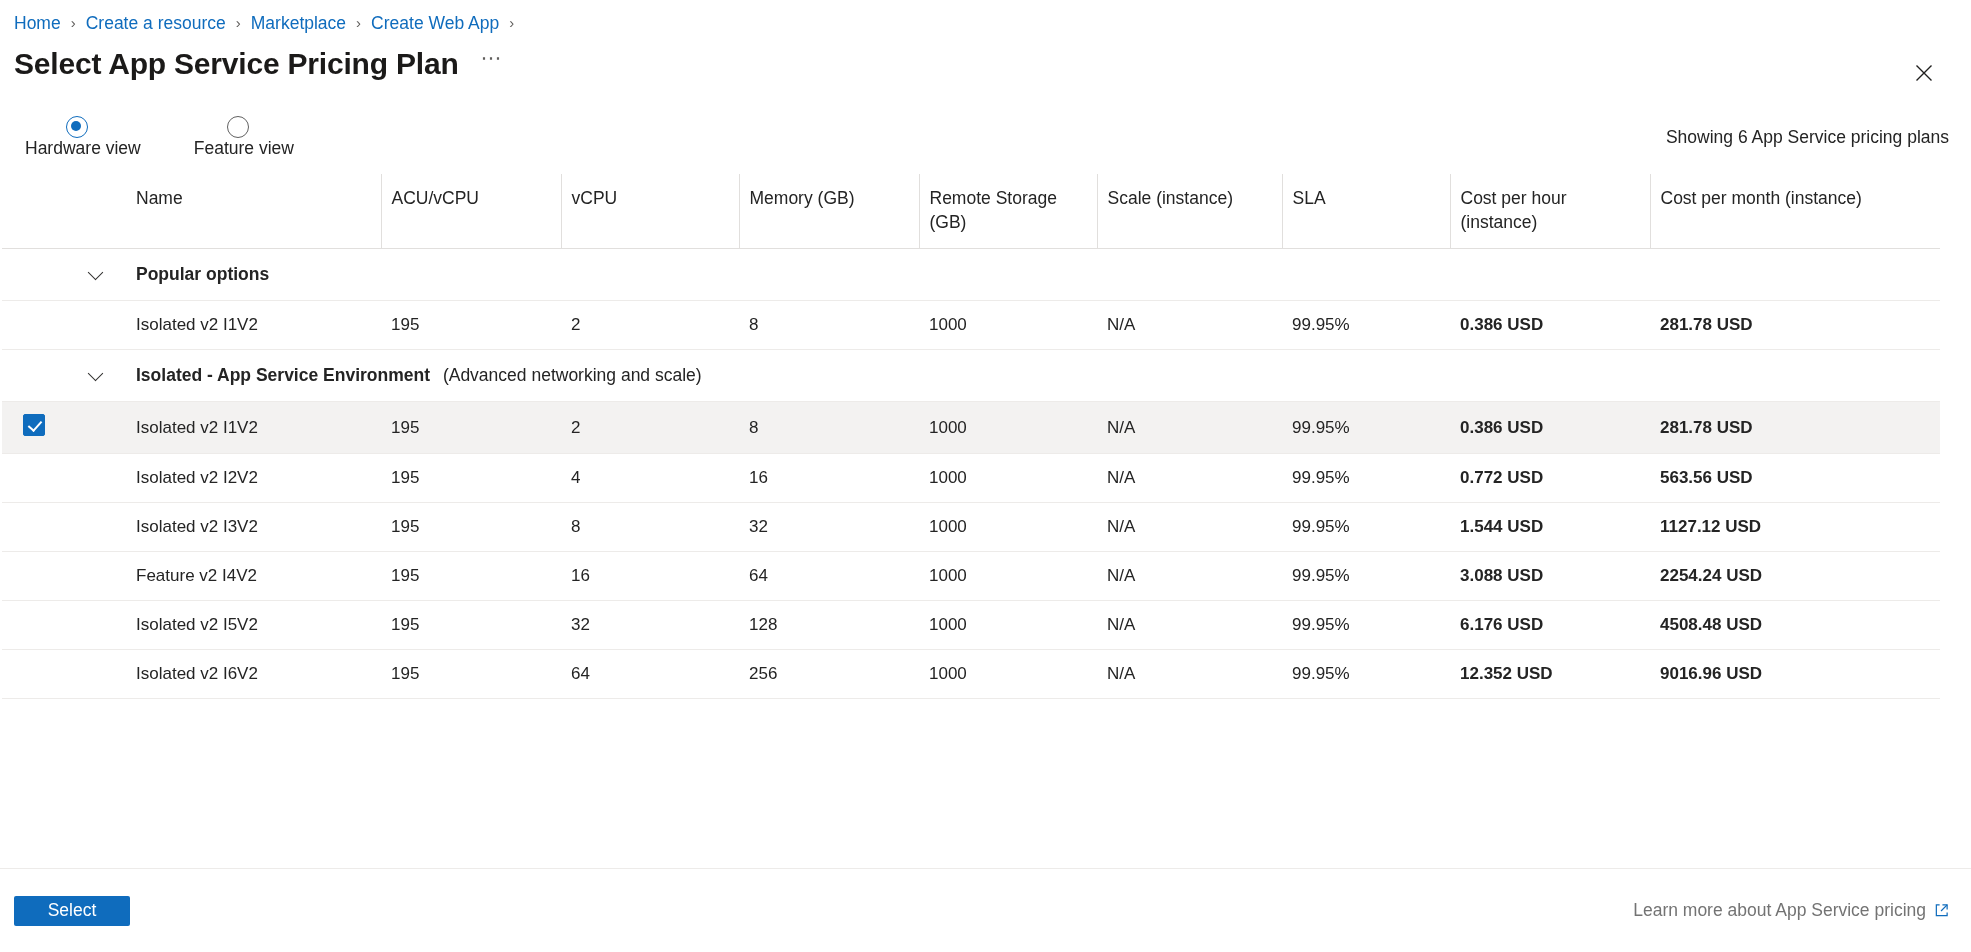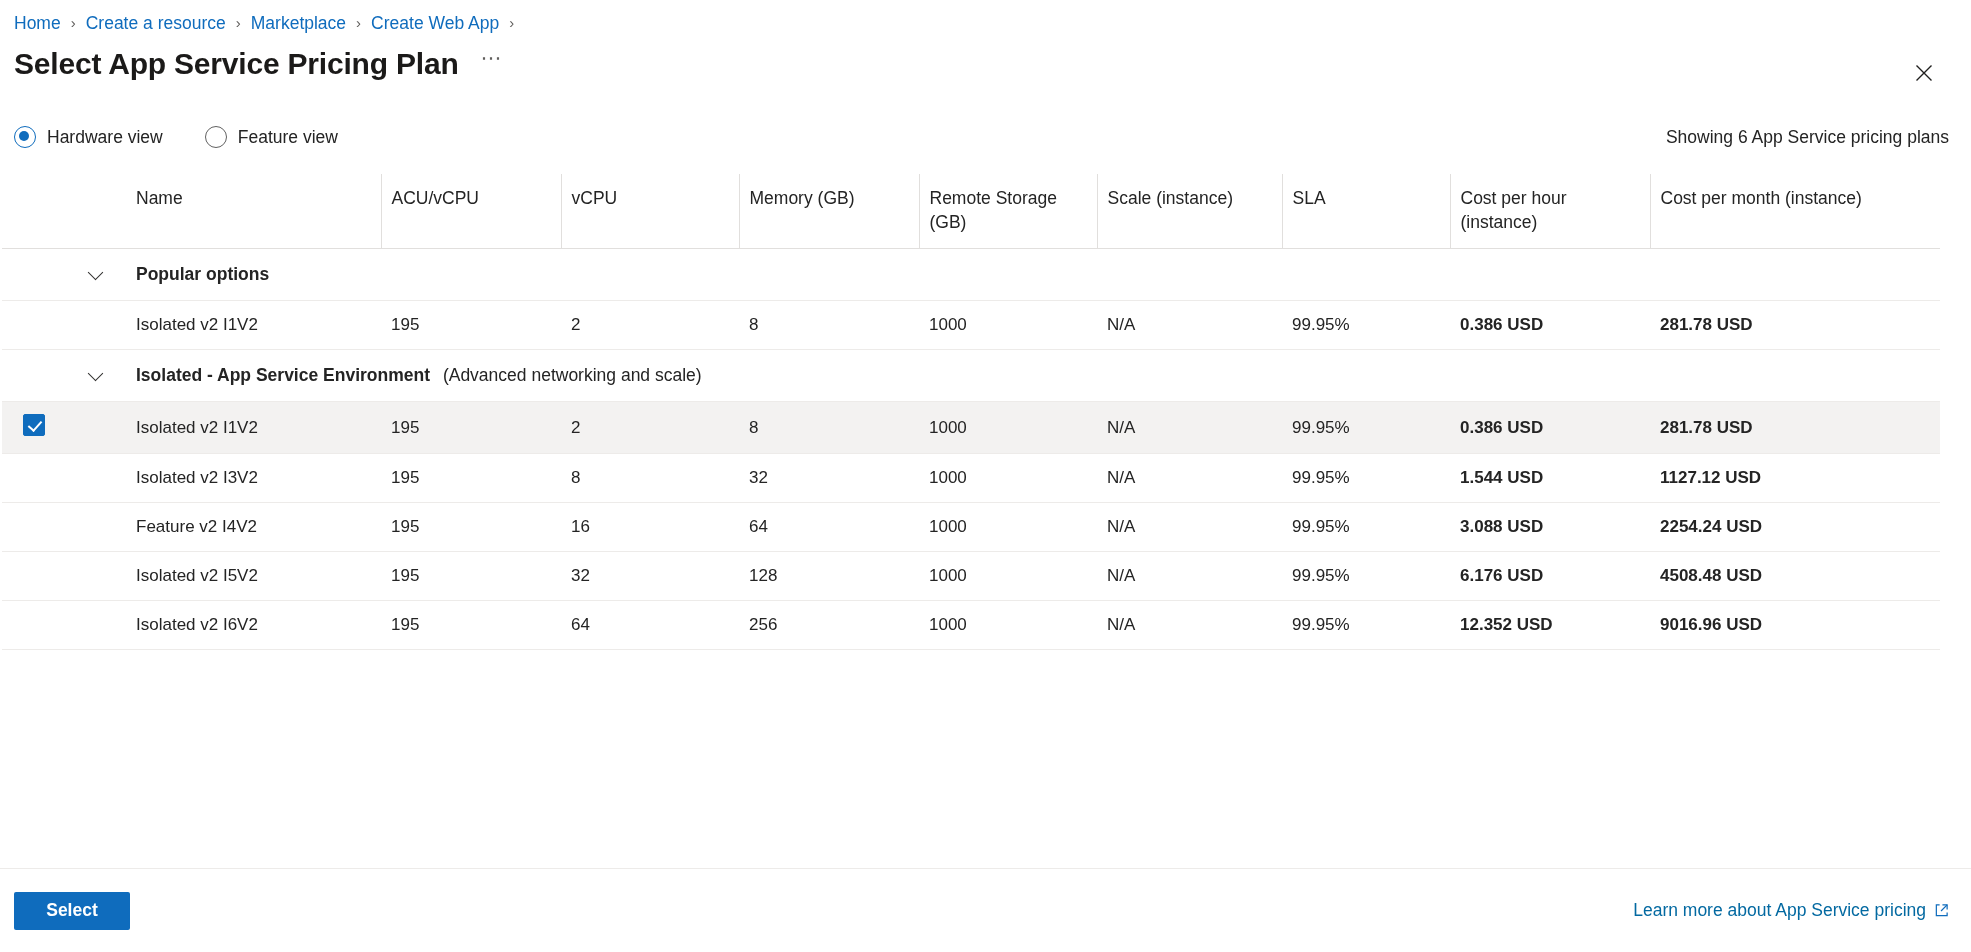--- a/index.html
+++ b/index.html
@@ -83,23 +83,24 @@
     display: flex;
     align-items: center;
     margin-top: 36px;
     padding: 0 22px 0 14px;
     height: 34px;
     position: relative;
   }
   .radio-group { display: flex; align-items: center; }
   .radio-item {
     display: flex;
-    align-items: flex-end;
+    align-items: center;
     margin-right: 42px;
     cursor: pointer;
+    flex-direction: column;
   }
   .radio-outer {
     width: 22px;
     height: 22px;
     border-radius: 50%;
     border: 1.6px solid #616161;
     display: inline-block;
     position: relative;
     flex: none;
   }
@@ -224,29 +225,28 @@
     align-items: center;
     padding: 0 22px 0 14px;
   }
   .select-btn {
     background: #0f6cbd;
     color: #ffffff;
     border: none;
     font-size: 17.5px;
     font-family: "Liberation Sans", sans-serif;
     padding: 0 20px;
-    height: 38px;
+    height: 30px;
     min-width: 116px;
     cursor: pointer;
     border-radius: 2px;
-    font-weight: bold;
   }
   .learn-more {
     margin-left: auto;
-    color: #0369a1;
+    color: #737373;
     font-size: 17.5px;
     cursor: pointer;
     display: flex;
     align-items: center;
   }
   .ext-icon { margin-left: 8px; display: inline-flex; }
 </style>
 </head>
 <body>
 
@@ -364,20 +364,33 @@
           <td>195</td>
           <td>2</td>
           <td>8</td>
           <td>1000</td>
           <td>N/A</td>
           <td>99.95%</td>
           <td class="cost">0.386 USD</td>
           <td class="cost">281.78 USD</td>
         </tr>
 
+        <tr class="data-row">
+          <td class="cell-center"></td>
+          <td></td>
+          <td class="name-cell">Isolated v2 I2V2</td>
+          <td>195</td>
+          <td>4</td>
+          <td>16</td>
+          <td>1000</td>
+          <td>N/A</td>
+          <td>99.95%</td>
+          <td class="cost">0.772 USD</td>
+          <td class="cost">563.56 USD</td>
+        </tr>
 
         <tr class="data-row">
           <td class="cell-center"></td>
           <td></td>
           <td class="name-cell">Isolated v2 I3V2</td>
           <td>195</td>
           <td>8</td>
           <td>32</td>
           <td>1000</td>
           <td>N/A</td>

